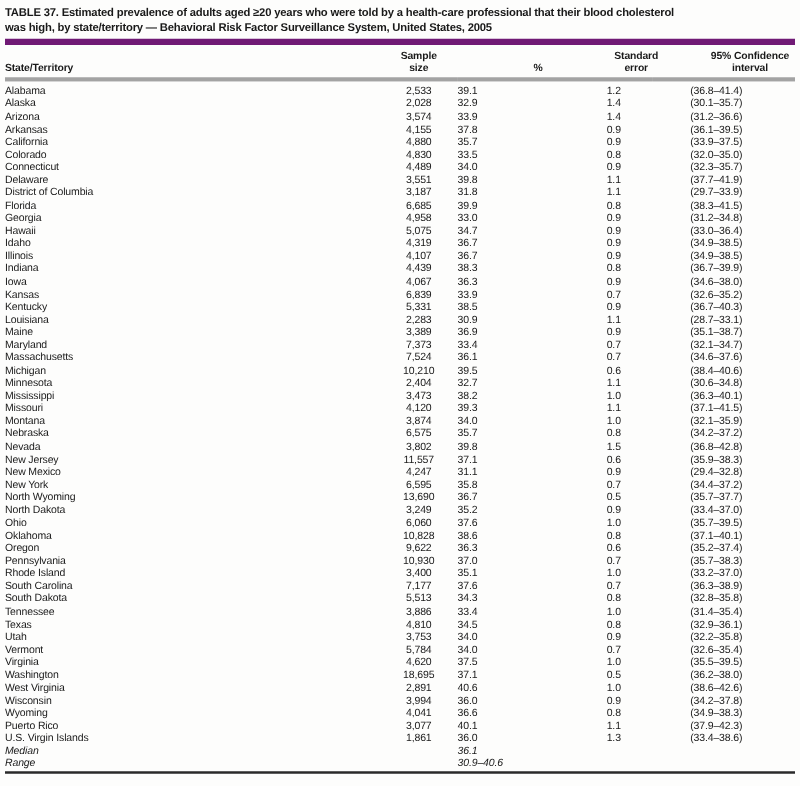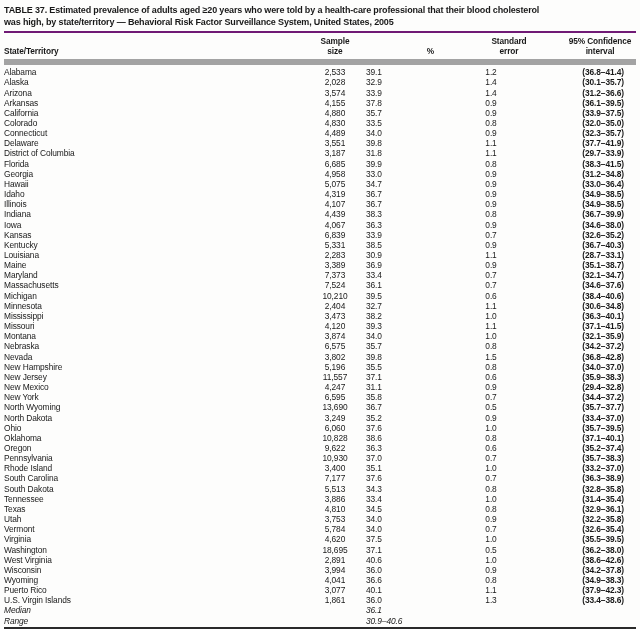--- a/index.html
+++ b/index.html
@@ -12,36 +12,36 @@
     color:#191919;
     padding:5px 4px 0 4px;
     overflow:hidden;
   }
   .title {
     font-weight:bold;
     font-size:9px;
     line-height:11.5px;
     letter-spacing:-0.15px;
     padding-bottom:3px;
-    border-bottom:2px solid #701a75;
+    border-bottom:5px solid #701a75;
   }
   .title .tline { display:block; }
   table.prev-table {
     width:632px;
     border-collapse:collapse;
     table-layout:fixed;
   }
   thead th {
     font-weight:bold;
     font-size:8.3px;
     line-height:9.6px;
     letter-spacing:-0.1px;
     vertical-align:bottom;
     padding:4px 0 3px 0;
-    border-bottom:6px solid #a3a3a3;
+    border-bottom:3px solid #a3a3a3;
   }
   thead th .hdr { display:inline-block; white-space:pre-line; position:relative; }
   th.h-state { text-align:left; }
   th.h-sample { text-align:center; }
   th.h-pct { text-align:right; padding-right:26px; }
   th.h-err { text-align:center; }
   th.h-err .hdr { left:18px; }
   th.h-ci { text-align:center;margin-top:27px; }
   th.h-ci .hdr { left:21px; }
   tbody td {
@@ -52,21 +52,21 @@
     white-space:nowrap;
     overflow:hidden;
     padding:0;
     vertical-align:middle;
   }
   tbody tr:first-child td { padding-top:2px; height:12.1px; }
   td.c0 { text-align:left; }
   td.c1 { text-align:center; }
   td.c2 { }
   td.c3 { text-align:center; }
-  td.c4 { text-align:right; padding-right:12px;font-weight:bold; }
+  td.c4 { text-align:center; padding-right:12px; }
   tr.summary td { font-style:italic; }
   .bottom-rule {
     width:632px; height:2.5px;
     background:#2a2a2a;
     margin-top:1px;
   }
 </style>
 </head>
 <body>
 
@@ -295,27 +295,20 @@
           <td class="c4">(34.2–37.2)</td>
         </tr>
         <tr>
           <td class="c0">Nevada</td>
           <td class="c1">3,802</td>
           <td class="c2">39.8</td>
           <td class="c3">1.5</td>
           <td class="c4">(36.8–42.8)</td>
         </tr>
         <tr>
-          <td class="c0">New Hampshire</td>
-          <td class="c1">5,196</td>
-          <td class="c2">35.5</td>
-          <td class="c3">0.8</td>
-          <td class="c4">(34.0–37.0)</td>
-        </tr>
-        <tr>
           <td class="c0">New Jersey</td>
           <td class="c1">11,557</td>
           <td class="c2">37.1</td>
           <td class="c3">0.6</td>
           <td class="c4">(35.9–38.3)</td>
         </tr>
         <tr>
           <td class="c0">New Mexico</td>
           <td class="c1">4,247</td>
           <td class="c2">31.1</td>

